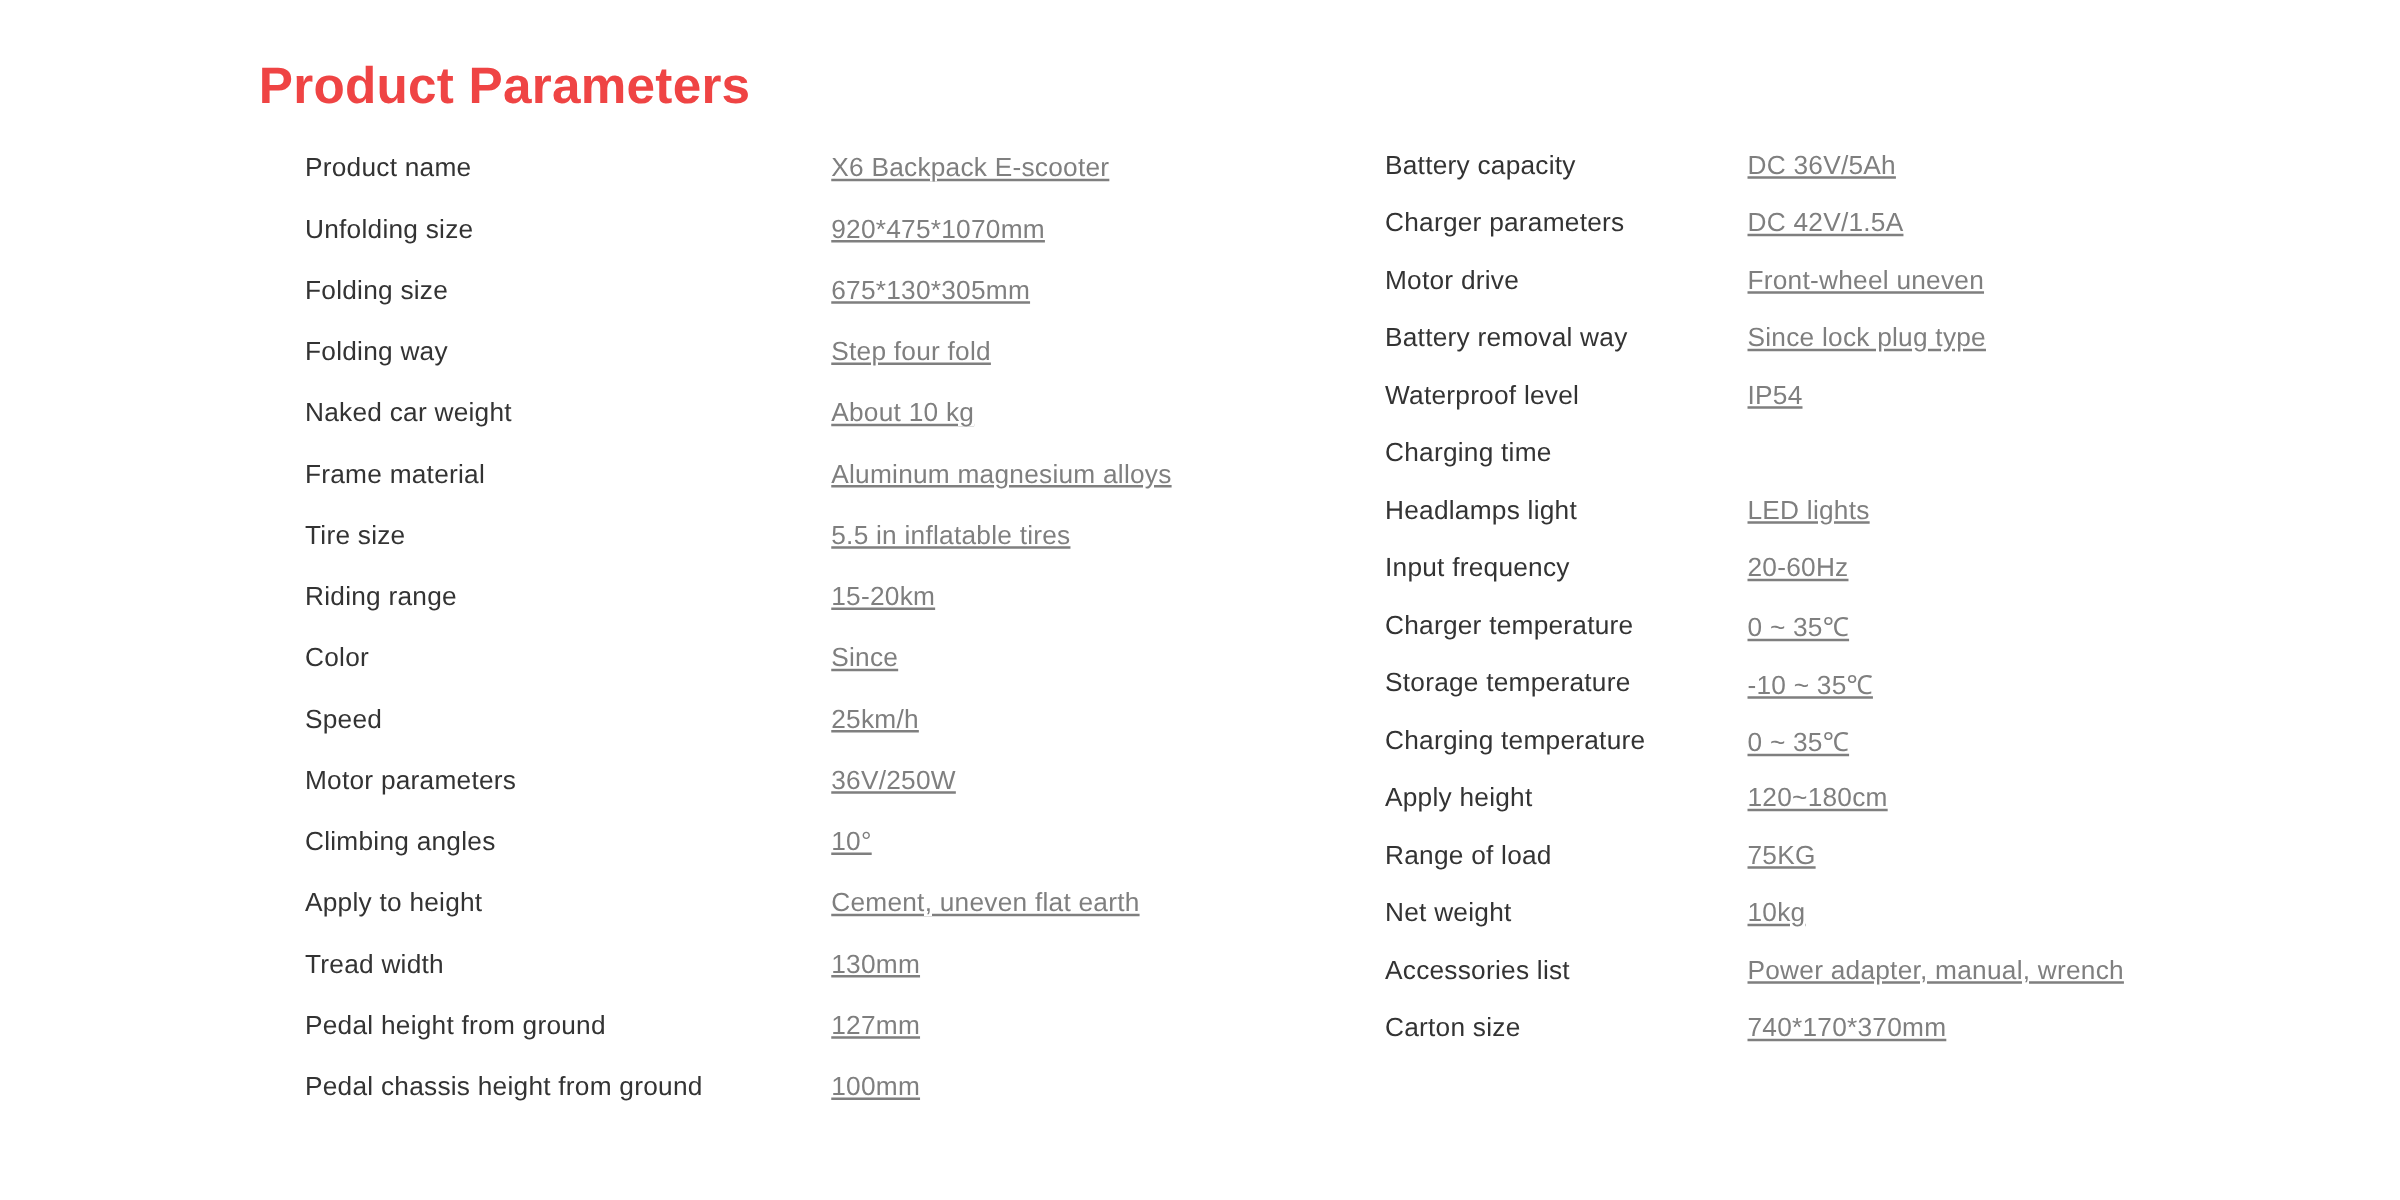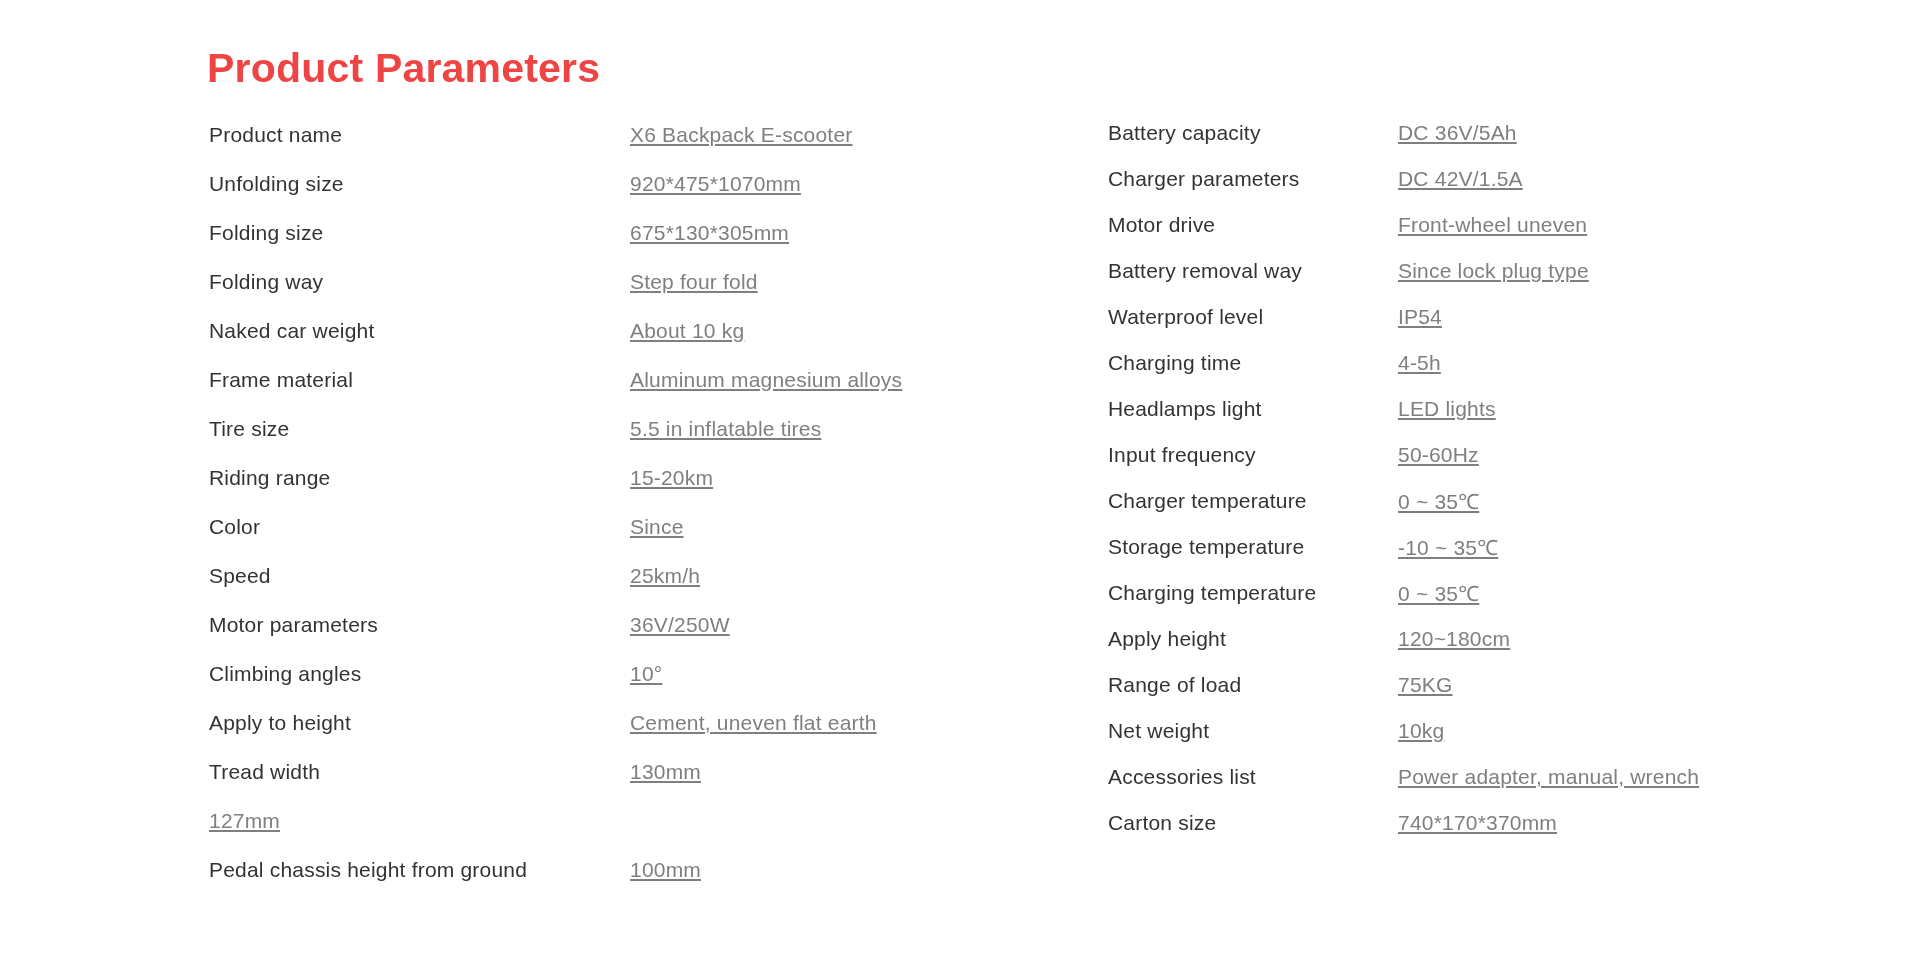--- a/index.html
+++ b/index.html
@@ -32,21 +32,21 @@
     align-items: center;
   }
   .spec-col-left  .spec-row { height: 49px; }
   .spec-col-right .spec-row { height: 46px; }
   .spec-label {
     flex: 0 0 auto;
     font-size: 21px;
     color: #333333;
     letter-spacing: 0.2px;
   }
-  .spec-col-left  .spec-label { width: 421px; }
+  .spec-col-left  .spec-label { width: 421px; margin-left: 35px; }
   .spec-col-right .spec-label { width: 290px; }
   .spec-value {
     flex: 1 1 auto;
     font-size: 21px;
     color: #7f7f7f;
     letter-spacing: 0.2px;
     white-space: nowrap;
     text-decoration: underline;
   }
 </style>
@@ -120,20 +120,21 @@
     <span class="spec-label">Apply to height</span>
     <span class="spec-value">Cement, uneven flat earth</span>
   </div>
 
   <div class="spec-row">
     <span class="spec-label">Tread width</span>
     <span class="spec-value">130mm</span>
   </div>
 
   <div class="spec-row">
+    <span class="spec-label">Pedal height from ground</span>
     <span class="spec-value">127mm</span>
   </div>
 
   <div class="spec-row">
     <span class="spec-label">Pedal chassis height from ground</span>
     <span class="spec-value">100mm</span>
   </div>
 </div>
 
 <div class="spec-col spec-col-right">
@@ -157,32 +158,31 @@
     <span class="spec-value">Since lock plug type</span>
   </div>
 
   <div class="spec-row">
     <span class="spec-label">Waterproof level</span>
     <span class="spec-value">IP54</span>
   </div>
 
   <div class="spec-row">
     <span class="spec-label">Charging time</span>
-    <span class="spec-value">4-5h</span>
   </div>
 
   <div class="spec-row">
     <span class="spec-label">Headlamps light</span>
     <span class="spec-value">LED lights</span>
   </div>
 
 
   <div class="spec-row">
     <span class="spec-label">Input frequency</span>
-    <span class="spec-value">50-60Hz</span>
+    <span class="spec-value">20-60Hz</span>
   </div>
 
   <div class="spec-row">
     <span class="spec-label">Charger temperature</span>
     <span class="spec-value">0 ~ 35℃</span>
   </div>
 
   <div class="spec-row">
     <span class="spec-label">Storage temperature</span>
     <span class="spec-value">-10 ~ 35℃</span>

